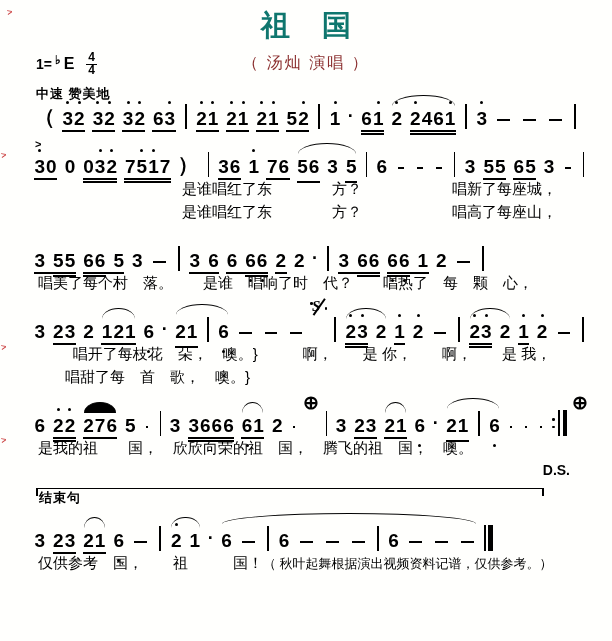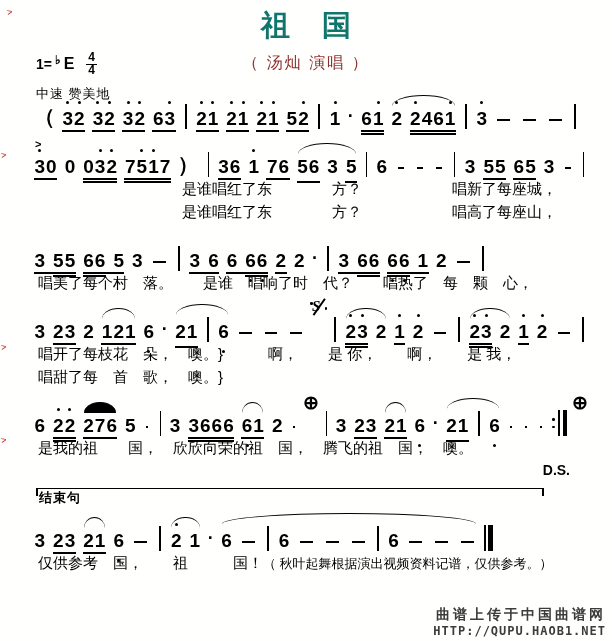--- a/index.html
+++ b/index.html
@@ -8,21 +8,21 @@
   
   .title{margin:0;padding-top:6px;text-align:center;font-size:29px;font-weight:bold;
          letter-spacing:12px;color:#0f766e;text-indent:12px;}
   .subtitle{text-align:center;font-size:16px;color:#8b2f2f;margin-top:7px;letter-spacing:2px;}
   .keyblock{position:absolute;left:36px;top:52px;font-weight:bold;font-size:14px;}
   .keyline{display:flex;align-items:center;gap:3px;}
   .flat{font-size:12px;vertical-align:5px;position:relative;top:-4px;}
   .keyletter{font-size:16px;}
   .meter{display:inline-block;margin-left:9px;text-align:center;line-height:11px;font-size:12px;}
   .meter .num{border-bottom:1.6px solid #000;padding:0 2px 1px;}
-  .tempo{margin-top:9px;font-size:13px;font-weight:normal;letter-spacing:1px;}
+  .tempo{margin-top:9px;font-size:13px;font-weight:bold;letter-spacing:1px;}
   .credits{position:absolute;right:42px;top:50px;text-align:left;font-size:15px;line-height:25px;}
   
   .score{position:relative;margin:10px 26px 0 34px;}
   .system{margin-bottom:3px;}
   .notes-row{display:flex;align-items:flex-end;gap:7px;padding-top:17px;height:45px;box-sizing:border-box;}
   .note{position:relative;display:inline-flex;font-weight:bold;font-size:19px;line-height:21px;
         font-family:"Liberation Sans",sans-serif;}
   .ch{position:relative;padding:0 0.5px;}
   .da{position:absolute;top:-7px;left:50%;margin-left:-1.5px;width:3px;height:3px;border-radius:50%;background:#000;}
   .db{position:absolute;bottom:-11px;left:50%;margin-left:-1.5px;width:3px;height:3px;border-radius:50%;background:#000;}
@@ -372,22 +372,22 @@
           </span>
           <span class="note ul1">
             <span class="ch">1<span class="da"></span></span>
           </span>
           <span class="note">
             <span class="ch">2<span class="da"></span></span>
           </span>
           <span class="dash"></span>
           <span class="bar"></span>
         </div>
-        <div class="lyric-row" style="padding-left: 4px;"><span class="lyr-main">唱开了每枝花　朵，　噢。}　　　啊，　　是 你，　　啊，　　是 我，</span></div>
-        <div class="lyric-row" style="padding-left: 4px;"><span class="lyr-main">唱甜了每　首　歌，　噢。}</span></div>
+        <div class="lyric-row" style="padding-left: 4px; justify-content: center;"><span class="lyr-main">唱开了每枝花　朵，　噢。}　　　啊，　　是 你，　　啊，　　是 我，</span></div>
+        <div class="lyric-row" style="padding-left: 4px; margin-left: 27px;"><span class="lyr-main">唱甜了每　首　歌，　噢。}</span></div>
       </section>
       <section class="system">
         <div class="notes-row">
           <span class="note">
             <span class="ch">6</span>
           </span>
           <span class="note ul2">
             <span class="ch">2<span class="da"></span></span>
             <span class="ch">2<span class="da"></span></span>
           </span>
@@ -512,17 +512,13 @@
           </span>
           <span class="finalbar">
             <span class="thin"></span>
             <span class="thick"></span>
           </span>
         </div>
         <div class="lyric-row" style="padding-left: 4px;"><span class="lyr-main">仅供参考　国，　　祖　　　国！</span><span class="lyr-small">（ 秋叶起舞根据演出视频资料记谱，仅供参考。）</span></div>
       </section>
     </main>
 
-  <footer class="footer">
-    <div class="site">曲谱上传于中国曲谱网</div>
-    <div class="url">HTTP://QUPU.HAOB1.NET</div>
-  </footer>
 </div>
 
 </body></html>

